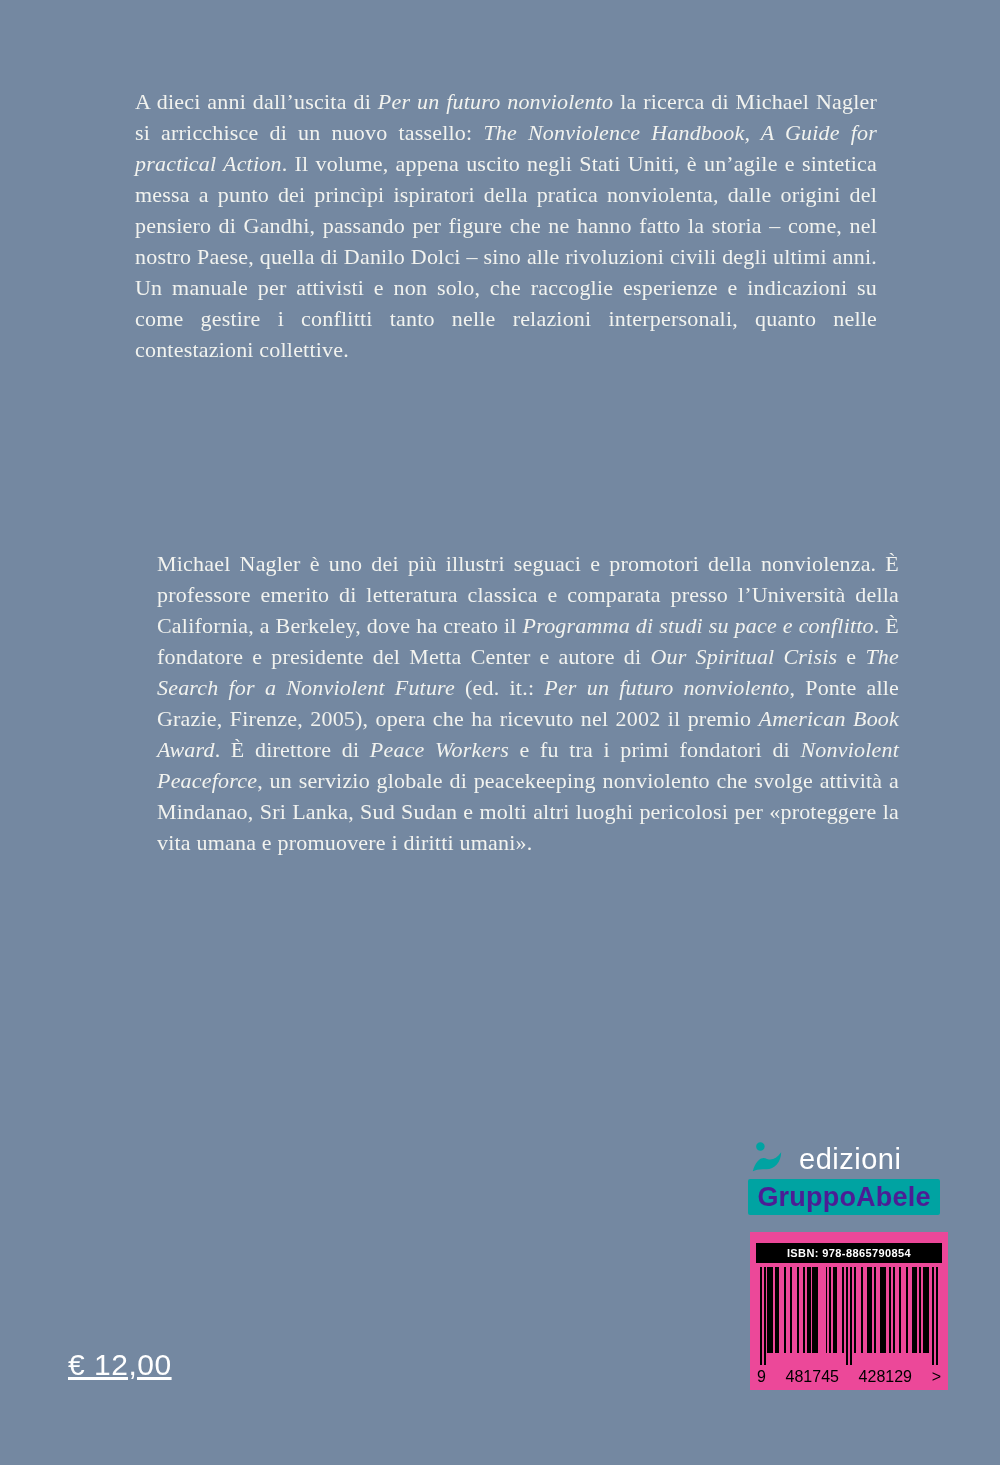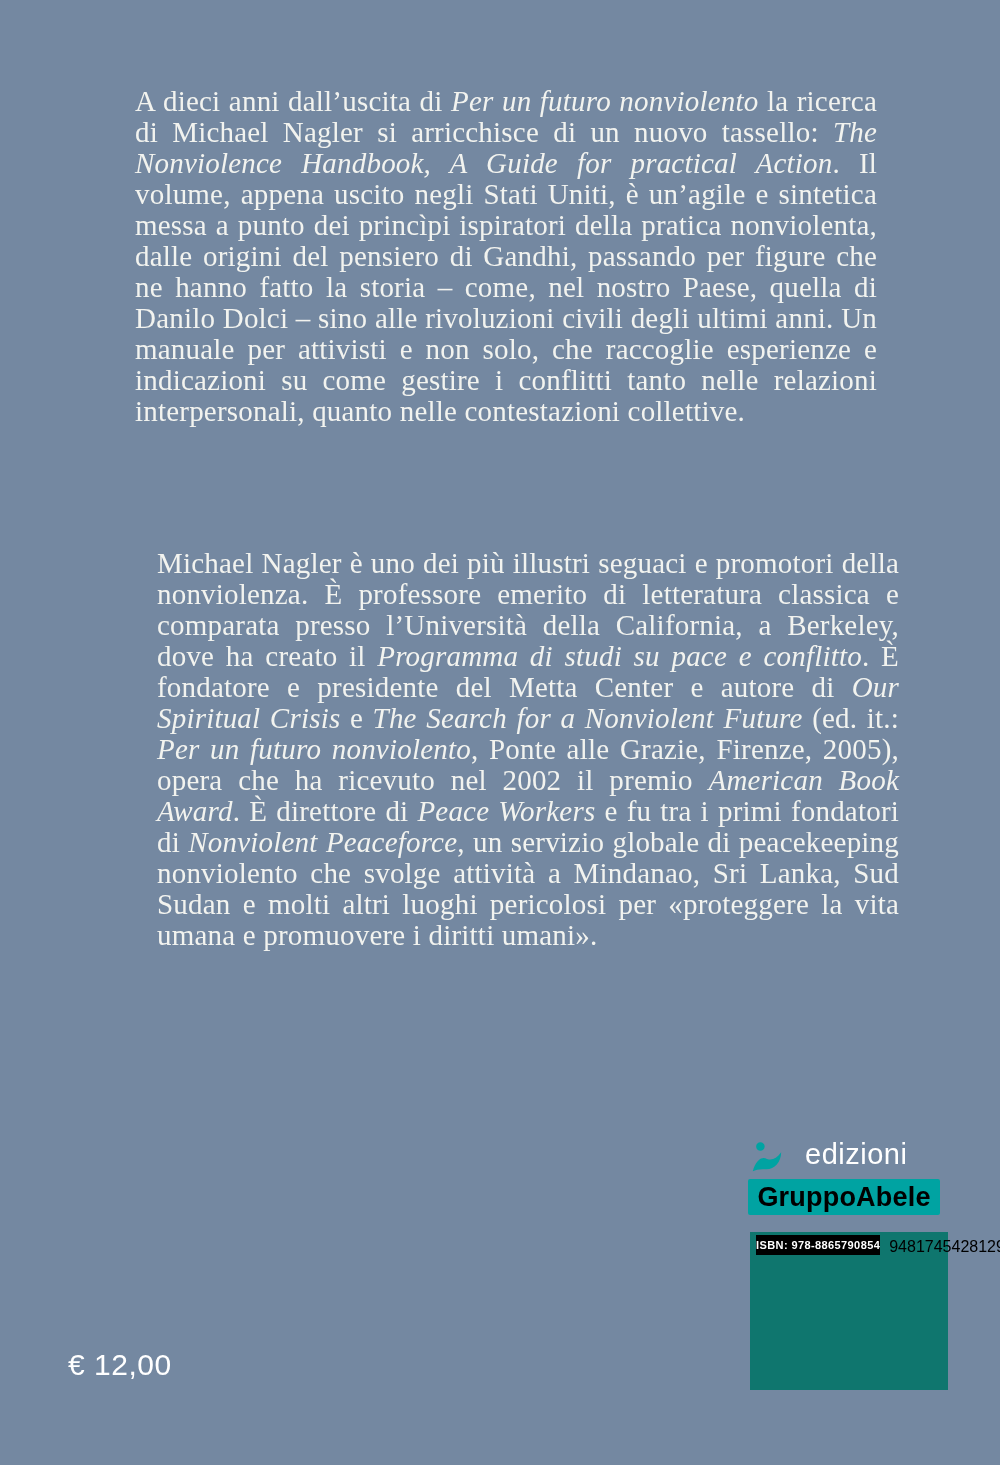--- a/index.html
+++ b/index.html
@@ -12,78 +12,78 @@
     position: relative;
     width: 1000px; height: 1465px;
     background: var(--bg, #7488a1);
     overflow: hidden;
   }
   .textblock {
     position: absolute;
     left: 135px;
     width: 742px;
     color: var(--text, #f2f3ef);
-    font-size: 29px;
+    font-size: 22px;
     line-height: 31px;
     text-align: justify;
     letter-spacing: 0.2px;
     hyphens: auto;
   }
   .textblock p { margin: 0; }
   #synopsis { top: 86px; }
   #bio { top: 548px; margin-left: 22px; }
   em { font-style: italic; }
 
   
   .publisher {
     position: absolute;
     right: 60px; top: 1140px;
     width: 192px;
     font-family: "Liberation Sans", sans-serif;
   }
   .pub-top {
     display: flex;
-    align-items: flex-start;
-    gap: 21px;
+    align-items: flex-end;
+    gap: 15px;
     margin-bottom: 5px;
     padding-left: 2px;
   }
   .pub-icon { width: 34px; height: 34px; flex: 0 0 auto; }
   .pub-imprint {
     color: #ffffff;
     font-size: 29px;
     line-height: 1;
     letter-spacing: 0.5px;
   }
   .pub-bar {
     background: var(--teal, #00a3a2);
     height: 36px;
     display: flex;
     align-items: center;
     justify-content: center;
     border-radius: 2px;
   }
   .pub-name {
-    color: #000000;
+    color: #4c1d95;
     font-weight: bold;
     font-size: 27px;
     line-height: 1;
     letter-spacing: 0.2px;
   }
 
   
   .barcode-box {
     position: absolute;
     left: 750px; top: 1232px;
     width: 198px; height: 158px;
-    background: #0f766e;
+    background: #ec4899;
     box-sizing: border-box;
-    padding: 3px 6px 4px;
-    display: flex;
-    flex-direction: row;
+    padding: 11px 6px 4px;
+    display: flex;
+    flex-direction: column;
   }
   .isbn-strip {
     background: #000000;
     color: #ffffff;
     font-family: "Liberation Sans", sans-serif;
     font-weight: bold;
     font-size: 11px;
     letter-spacing: 0.4px;
     text-align: center;
     height: 20px;
@@ -108,20 +108,21 @@
   }
 
   
   .price {
     position: absolute;
     left: 68px; top: 1348px;
     color: #ffffff;
     font-family: "Liberation Sans", sans-serif;
     font-size: 30px;
     letter-spacing: 0.5px;
+    text-decoration: underline;
   }
 </style>
 </head>
 <body>
 
 <div class="cover">
 
   <section class="textblock" id="synopsis">
     <p><span>A dieci anni dall’uscita di </span><em>Per un futuro nonviolento</em><span> la ricerca di Michael Nagler si arricchisce di un nuovo tassello: </span><em>The Nonviolence Handbook, A Guide for practical Action</em><span>. Il volume, appena uscito negli Stati Uniti, è un’agile e sintetica messa a punto dei princìpi ispiratori della pratica nonviolenta, dalle origini del pensiero di Gandhi, passando per figure che ne hanno fatto la storia – come, nel nostro Paese, quella di Danilo Dolci – sino alle rivoluzioni civili degli ultimi anni. Un manuale per attivisti e non solo, che raccoglie esperienze e indicazioni su come gestire i conflitti tanto nelle relazioni interpersonali, quanto nelle contestazioni collettive.</span></p>
   </section>

